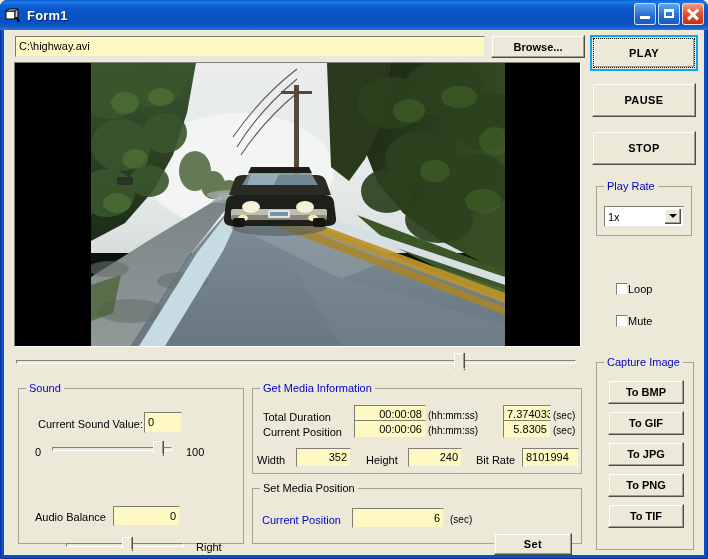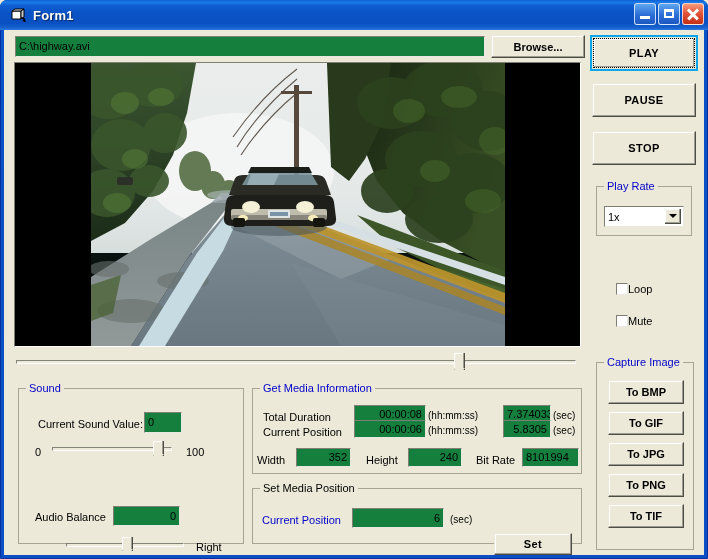--- a/index.html
+++ b/index.html
@@ -35,21 +35,21 @@
     left: 0; top: 0;
     width: 708px;
     height: 30px;
     box-sizing: border-box;
     background: linear-gradient(to bottom,
        #0b61d6 0%, #1c7ae8 8%, #0f5fd2 18%,
        #0a53c6 42%, #0a50c2 78%, #1763cf 93%, #2c7ae0 100%);
     border-radius: 7px 7px 0 0;
     display: flex;
     align-items: center;
-    padding-left: 10px;
+    padding-left: 4px;
     user-select: none;
   }
   .win-icon {
     width: 18px; height: 18px;
     position: relative;
     flex: 0 0 auto;
     margin-right: 5px;
   }
   .win-title {
     color: #ffffff;
@@ -98,21 +98,21 @@
     left: 4px; top: 30px;
     width: 700px; height: 525px;
     background: #ece9d8;
     box-sizing: border-box;
     overflow: hidden;
   }
 
   
   .tbox {
     position: absolute;
-    background: #15803d;
+    background: #fef9c3;
     box-sizing: border-box;
     border-top: 1px solid #7f7f76;
     border-left: 1px solid #7f7f76;
     border-right: 1px solid #e8e8e0;
     border-bottom: 1px solid #e8e8e0;
     font-size: 11px;
     color: #000;
     line-height: 1;
     display: flex;
     align-items: center;

